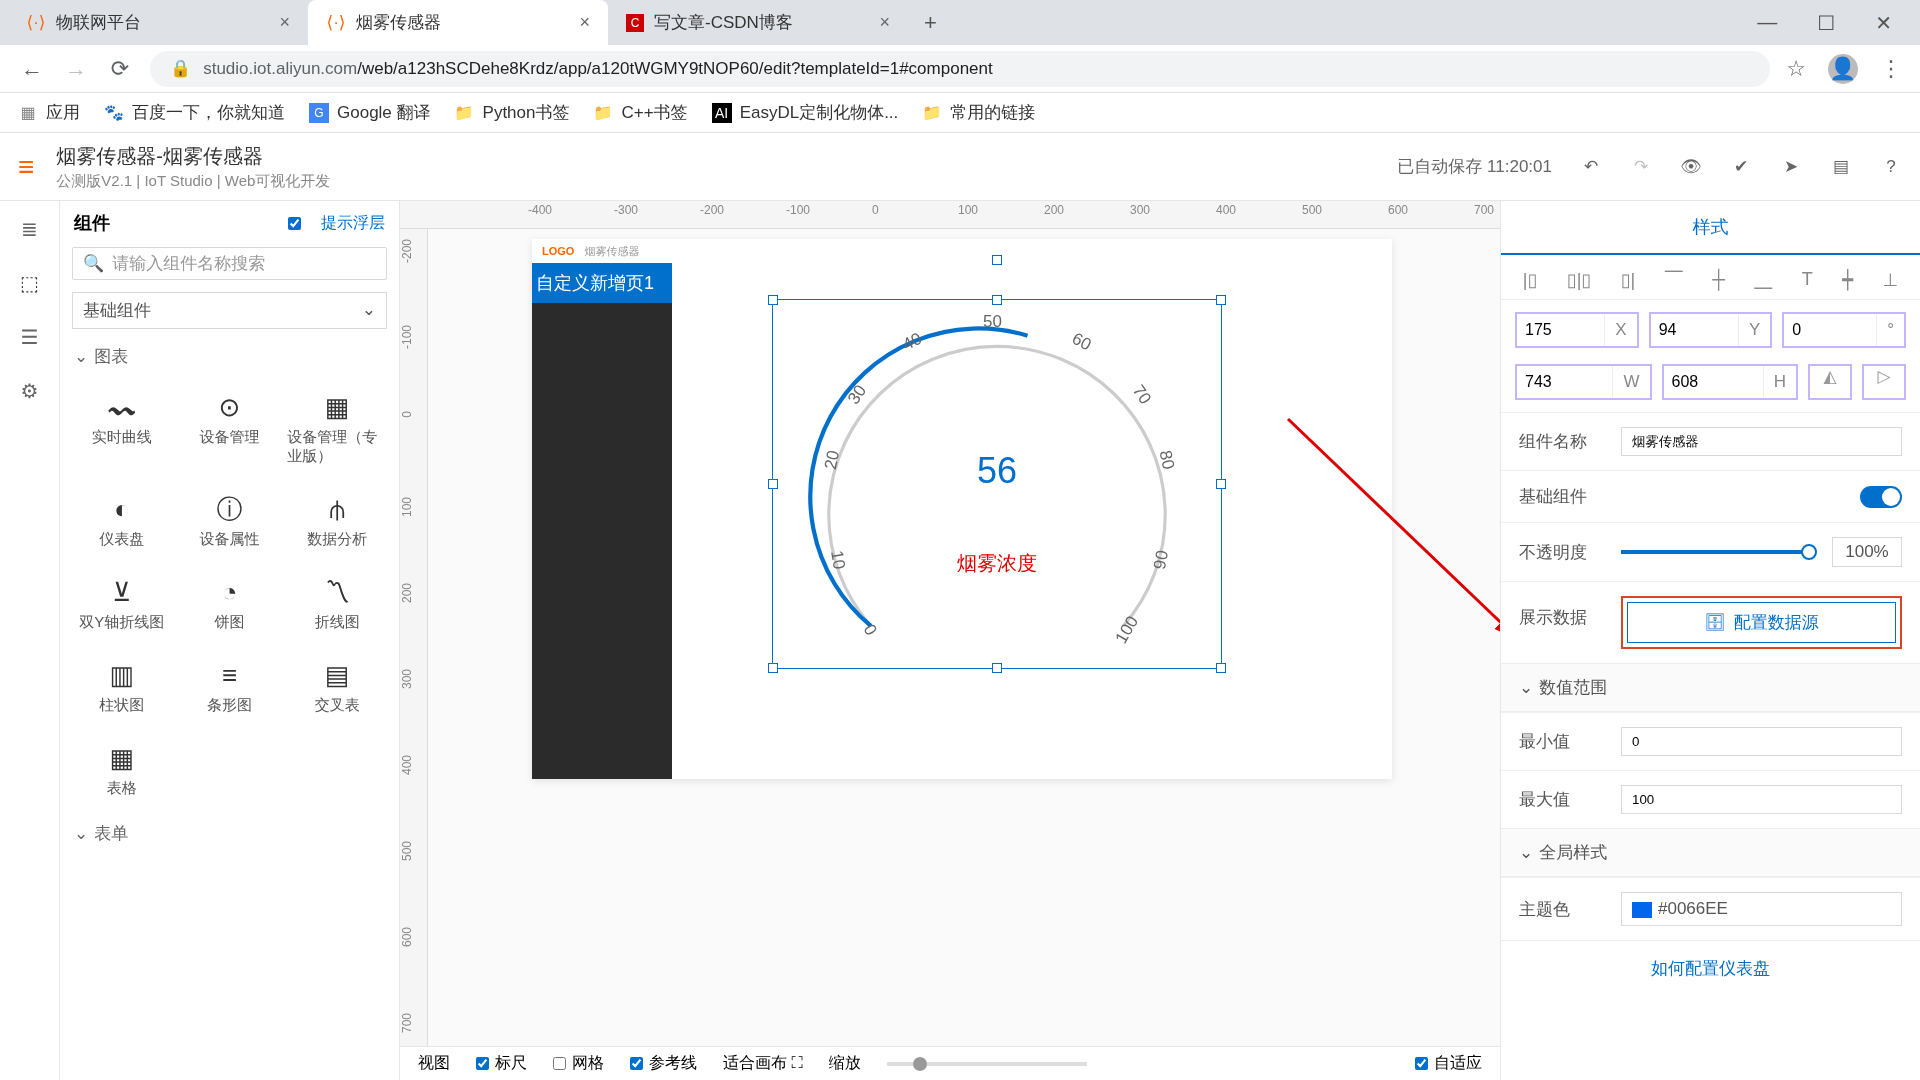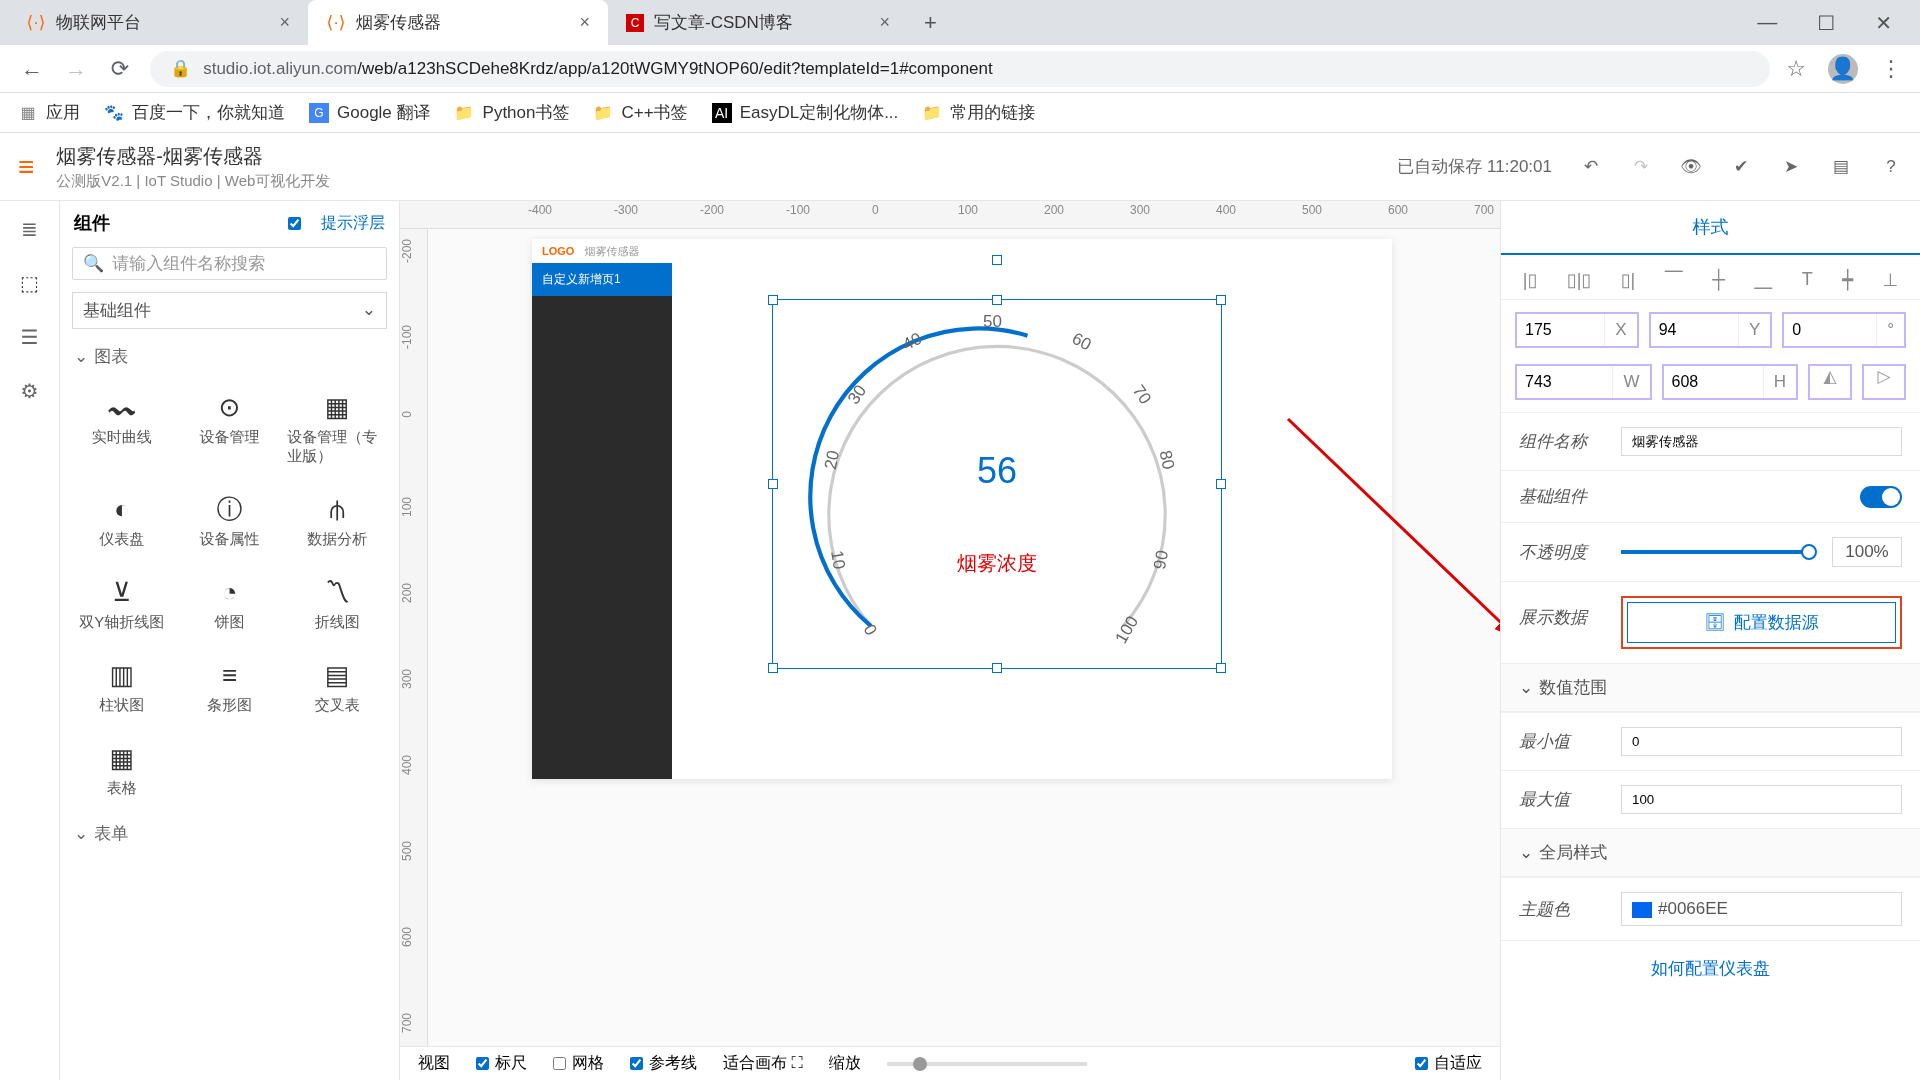--- a/index.html
+++ b/index.html
@@ -46,36 +46,36 @@
 .hruler { height: 28px; background: #f5f5f5; border-bottom: 1px solid #ddd; position: relative; overflow: hidden; font-size: 12px; color: #888; }
 .hruler .tick { position: absolute; top: 2px; }
 .vruler { width: 28px; background: #f5f5f5; border-right: 1px solid #ddd; position: absolute; left: 0; top: 28px; bottom: 34px; font-size: 12px; color: #888; }
 .vruler .tick { position: absolute; left: 0; writing-mode: vertical-rl; transform: rotate(180deg); }
 .canvas { position: absolute; left: 28px; right: 0; top: 28px; bottom: 34px; background: #fafafa; overflow: hidden; }
 .page { position: absolute; left: 104px; top: 10px; width: 860px; height: 540px; background: #fff; box-shadow: 0 2px 8px rgba(0,0,0,0.1); }
 .page-top { height: 24px; background: #fff; display: flex; align-items: center; padding: 0 10px; gap: 10px; font-size: 11px; }
 .page-top .logo { color: #f60; font-weight: bold; }
 .page-top .pt { color: #999; }
 .page-side { position: absolute; left: 0; top: 24px; width: 140px; bottom: 0; background: #2b2b2b; }
-.page-side .tab { background: #0070cc; color: #fff; font-size: 12px; padding: 8px 10px; }
+.page-side .tab { background: #0070cc; color: #fff; font-size: 18px; padding: 8px 4px; }
 .selection { position: absolute; border: 1px solid #0070cc; }
 .handle { position: absolute; width: 10px; height: 10px; background: #fff; border: 1px solid #0070cc; }
 .gauge-lbl { position: absolute; font-size: 17px; color: #666; }
 .bottom-bar { height: 34px; background: #fff; border-top: 1px solid #e6e6e6; display: flex; align-items: center; gap: 26px; padding: 0 18px; font-size: 16px; position: absolute; left: 0; right: 0; bottom: 0; }
 .bottom-bar label { display: flex; align-items: center; gap: 6px; }
 .bottom-bar .spacer { flex: 1; }
 .right-panel { width: 420px; border-left: 1px solid #e6e6e6; background: #fff; display: flex; flex-direction: column; font-size: 17px; color: #555; overflow-y: auto; }
 .rp-tab { text-align: center; color: #0070cc; padding: 14px 0; border-bottom: 2px solid #0070cc; font-size: 18px; }
 .align-row { display: flex; gap: 14px; padding: 14px 14px 8px; color: #888; justify-content: space-around; font-size: 18px; border-bottom: 1px solid #eee; }
 .xy-row { display: flex; gap: 10px; padding: 12px 14px; }
 .xy { flex: 1; display: flex; border: 2px solid #c4b5fd; }
 .xy input { border: none; width: 100%; padding: 6px 8px; font-size: 16px; }
 .xy .suf { padding: 6px 10px; color: #888; border-left: 1px solid #eee; }
 .prop-row { display: flex; align-items: center; padding: 14px 18px; gap: 12px; border-top: 1px solid #f0f0f0; }
-.prop-row .pl { width: 90px; font-style: italic; }
+.prop-row .pl { width: 90px; }
 .prop-row input[type=text] { flex: 1; border: 1px solid #d9d9d9; padding: 6px 10px; }
 .switch { width: 42px; height: 22px; background: #0070cc; border-radius: 11px; position: relative; margin-left: auto; }
 .switch::after { content: ""; position: absolute; right: 2px; top: 2px; width: 18px; height: 18px; background: #fff; border-radius: 50%; }
 .slider { flex: 1; height: 4px; background: #0070cc; position: relative; margin-right: 10px; }
 .slider .thumb { position: absolute; right: -7px; top: -6px; width: 16px; height: 16px; background: #fff; border: 2px solid #0070cc; border-radius: 50%; }
 .opbox { border: 1px solid #d9d9d9; padding: 4px 8px; width: 70px; text-align: center; }
 .cfg-btn { border: 2px solid #d42; padding: 4px; }
 .cfg-btn-inner { border: 1px solid #0070cc; color: #0070cc; padding: 8px 0; text-align: center; display: flex; align-items: center; justify-content: center; gap: 8px; }
 .sec-head { padding: 12px 18px; color: #555; display: flex; align-items: center; gap: 6px; background: #fafafa; border-top: 1px solid #eee; border-bottom: 1px solid #eee; }
 .linkbtm { text-align: center; color: #0070cc; padding: 16px 0; border-top: 1px solid #eee; }

